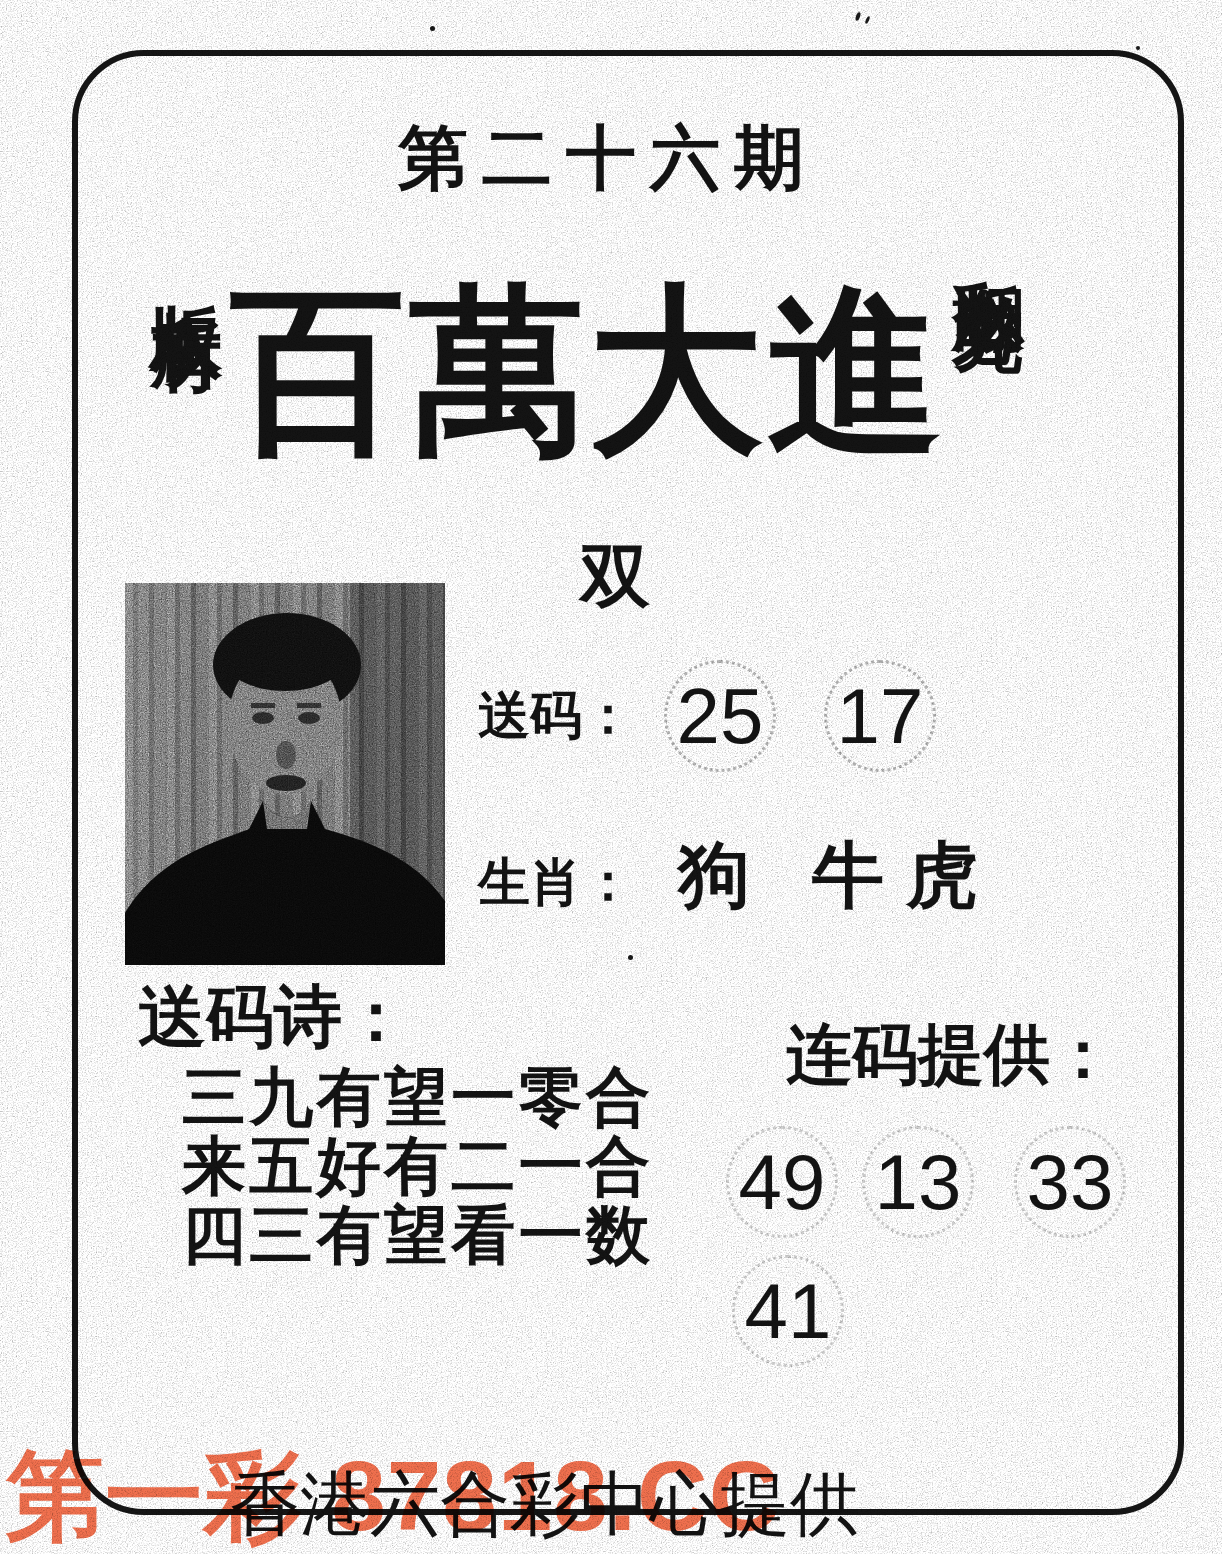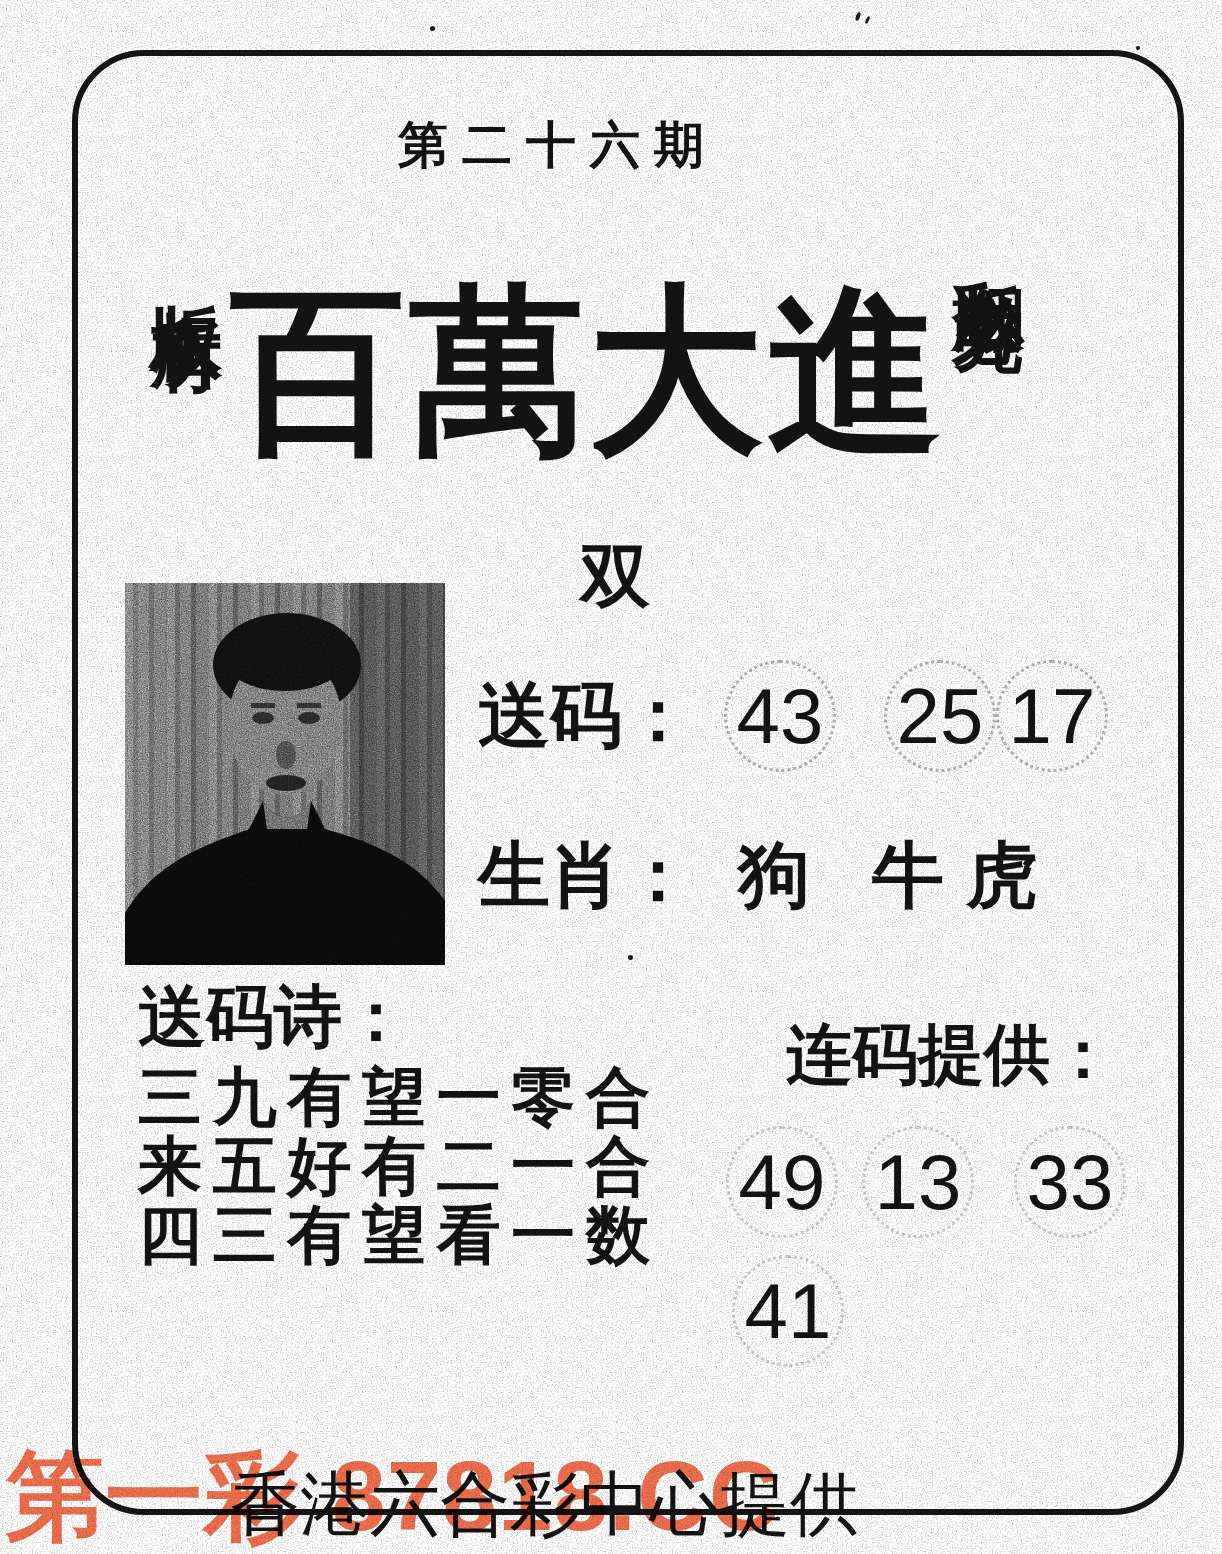--- a/index.html
+++ b/index.html
@@ -15,21 +15,21 @@
     position: absolute;
     left: 72px; top: 50px;
     width: 1112px; height: 1465px;
     border: 6px solid #161616;
     border-radius: 72px;
     background: transparent;
   }
   
   .issue-title {
     position: absolute; left: 398px; top: 112px;
-    font-size: 50px; font-weight: 700;
+    font-size: 70px; font-weight: 700;
     letter-spacing: 14px; white-space: nowrap;
   }
   .v-text {
     position: absolute;
     writing-mode: vertical-rl; text-orientation: upright;
     font-size: 72px; font-weight: 600;
     letter-spacing: 6px; line-height: 1;
   }
   .v-left  { left: 150px; top: 248px; }
   .v-right { left: 952px; top: 222px; }
@@ -45,21 +45,21 @@
     position: absolute; left: 552px; top: 530px;
     display: flex; align-items: baseline;
     font-size: 70px; font-weight: 600; white-space: nowrap;
   }
   .special-row .value { margin-left: 28px; }
   .sendcode-row {
     position: absolute; left: 478px; top: 660px;
     display: flex; align-items: center;
   }
   .sendcode-row .label, .zodiac-row .label {
-    font-size: 72px; font-weight: 600; white-space: nowrap;
+    font-size: 52px; font-weight: 600; white-space: nowrap;
   }
   .num-circle {
     width: 112px; height: 112px;
     border: 3px dotted #b5b5b5; border-radius: 50%;
     display: flex; align-items: center; justify-content: center;
     font-family: "Liberation Sans", sans-serif;
     font-size: 78px; font-weight: 400; color: #141414;
     flex: none;
   }
   .sendcode-row .num-circle:nth-of-type(1) { margin-left: 40px; }
@@ -81,21 +81,21 @@
     overflow: hidden;
   }
   .photo svg { position: absolute; left: 0; top: 0; }
   
   .poem {
     position: absolute; left: 138px; top: 972px; width: 512px;
   }
   .poem-title { font-size: 68px; font-weight: 600; white-space: nowrap; }
   .poem-line {
     font-size: 64px; font-weight: 600; line-height: 69px;
-    text-align: justify; text-align-last: justify;
+    text-align: justify; text-align-last: justify; margin-left: 44px;
   }
   .poem-line:first-of-type { margin-top: 4px; }
   
   .linked-label {
     position: absolute; left: 786px; top: 1010px;
     font-size: 66px; font-weight: 600; white-space: nowrap;
   }
   .linked-row { position: absolute; display: flex; align-items: center; }
   .linked-row .num-circle { border-color: #cfcfcf; }
   .linked-row1 { left: 726px; top: 1126px; }
@@ -169,21 +169,20 @@
 
     <path d="M0 330 C35 272 95 258 124 246 L138 218 C152 240 172 240 186 218 L200 246 C250 260 292 278 320 318 L320 382 L0 382 Z" fill="#141414"></path>
     <path d="M138 218 C152 240 172 240 186 218 L182 246 L142 246 Z" fill="#bfbfbf"></path>
 
     <rect width="320" height="382" filter="url(#photonoise)" opacity="0.6"></rect>
   </svg>
 </div>
 
 <div class="sendcode-row">
   <span class="label">送码：</span>
-  <span class="num-circle">43</span>
   <span class="num-circle">25</span>
   <span class="num-circle">17</span>
 </div>
 
 <div class="zodiac-row">
   <span class="label">生肖：</span>
   <span class="value">狗 牛虎</span>
 </div>
 
 <div class="poem">

